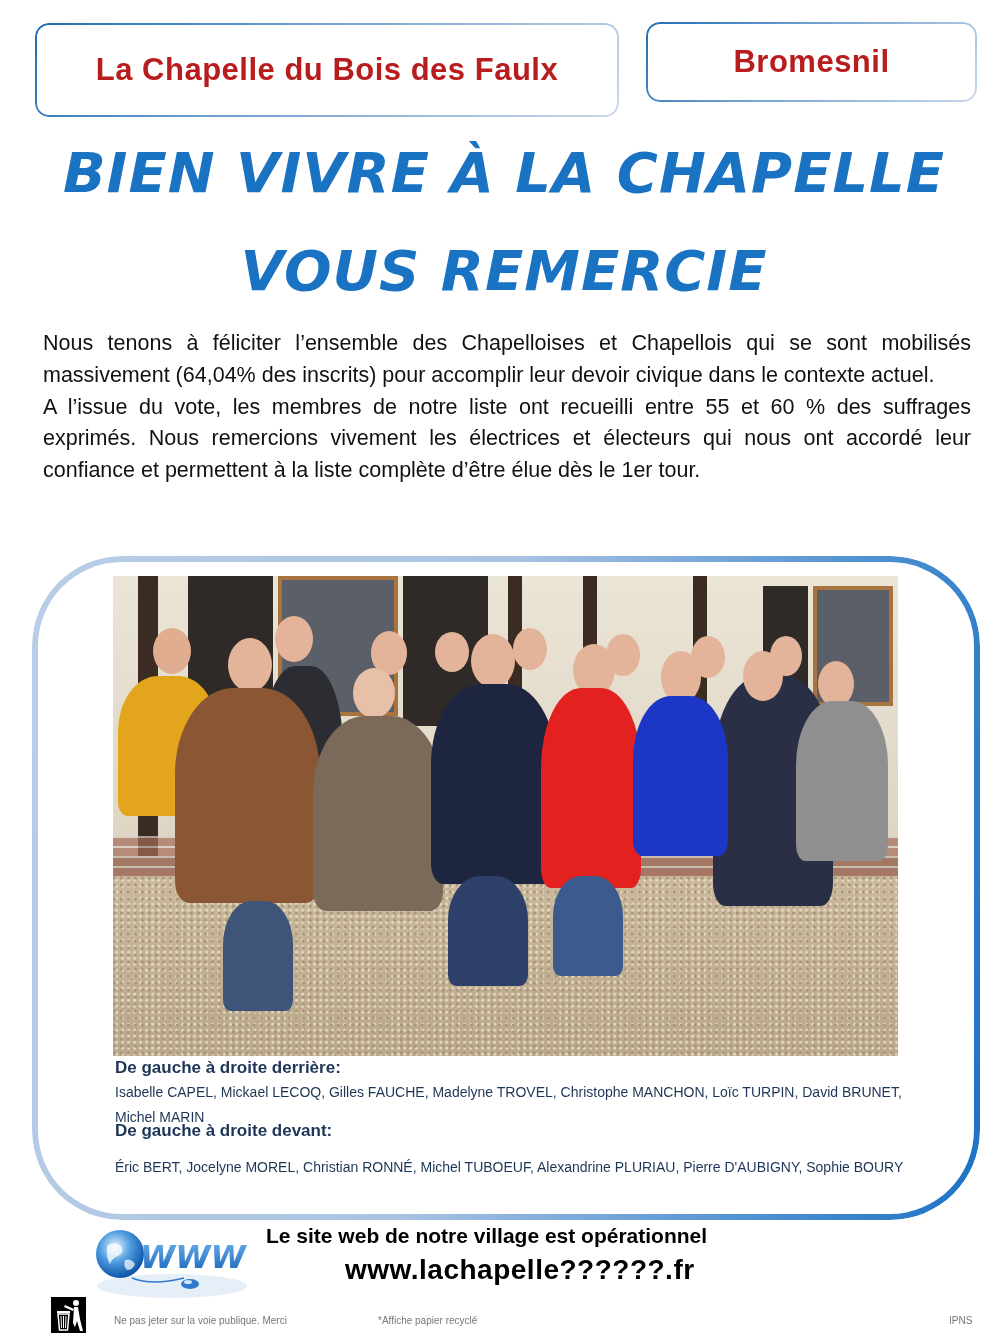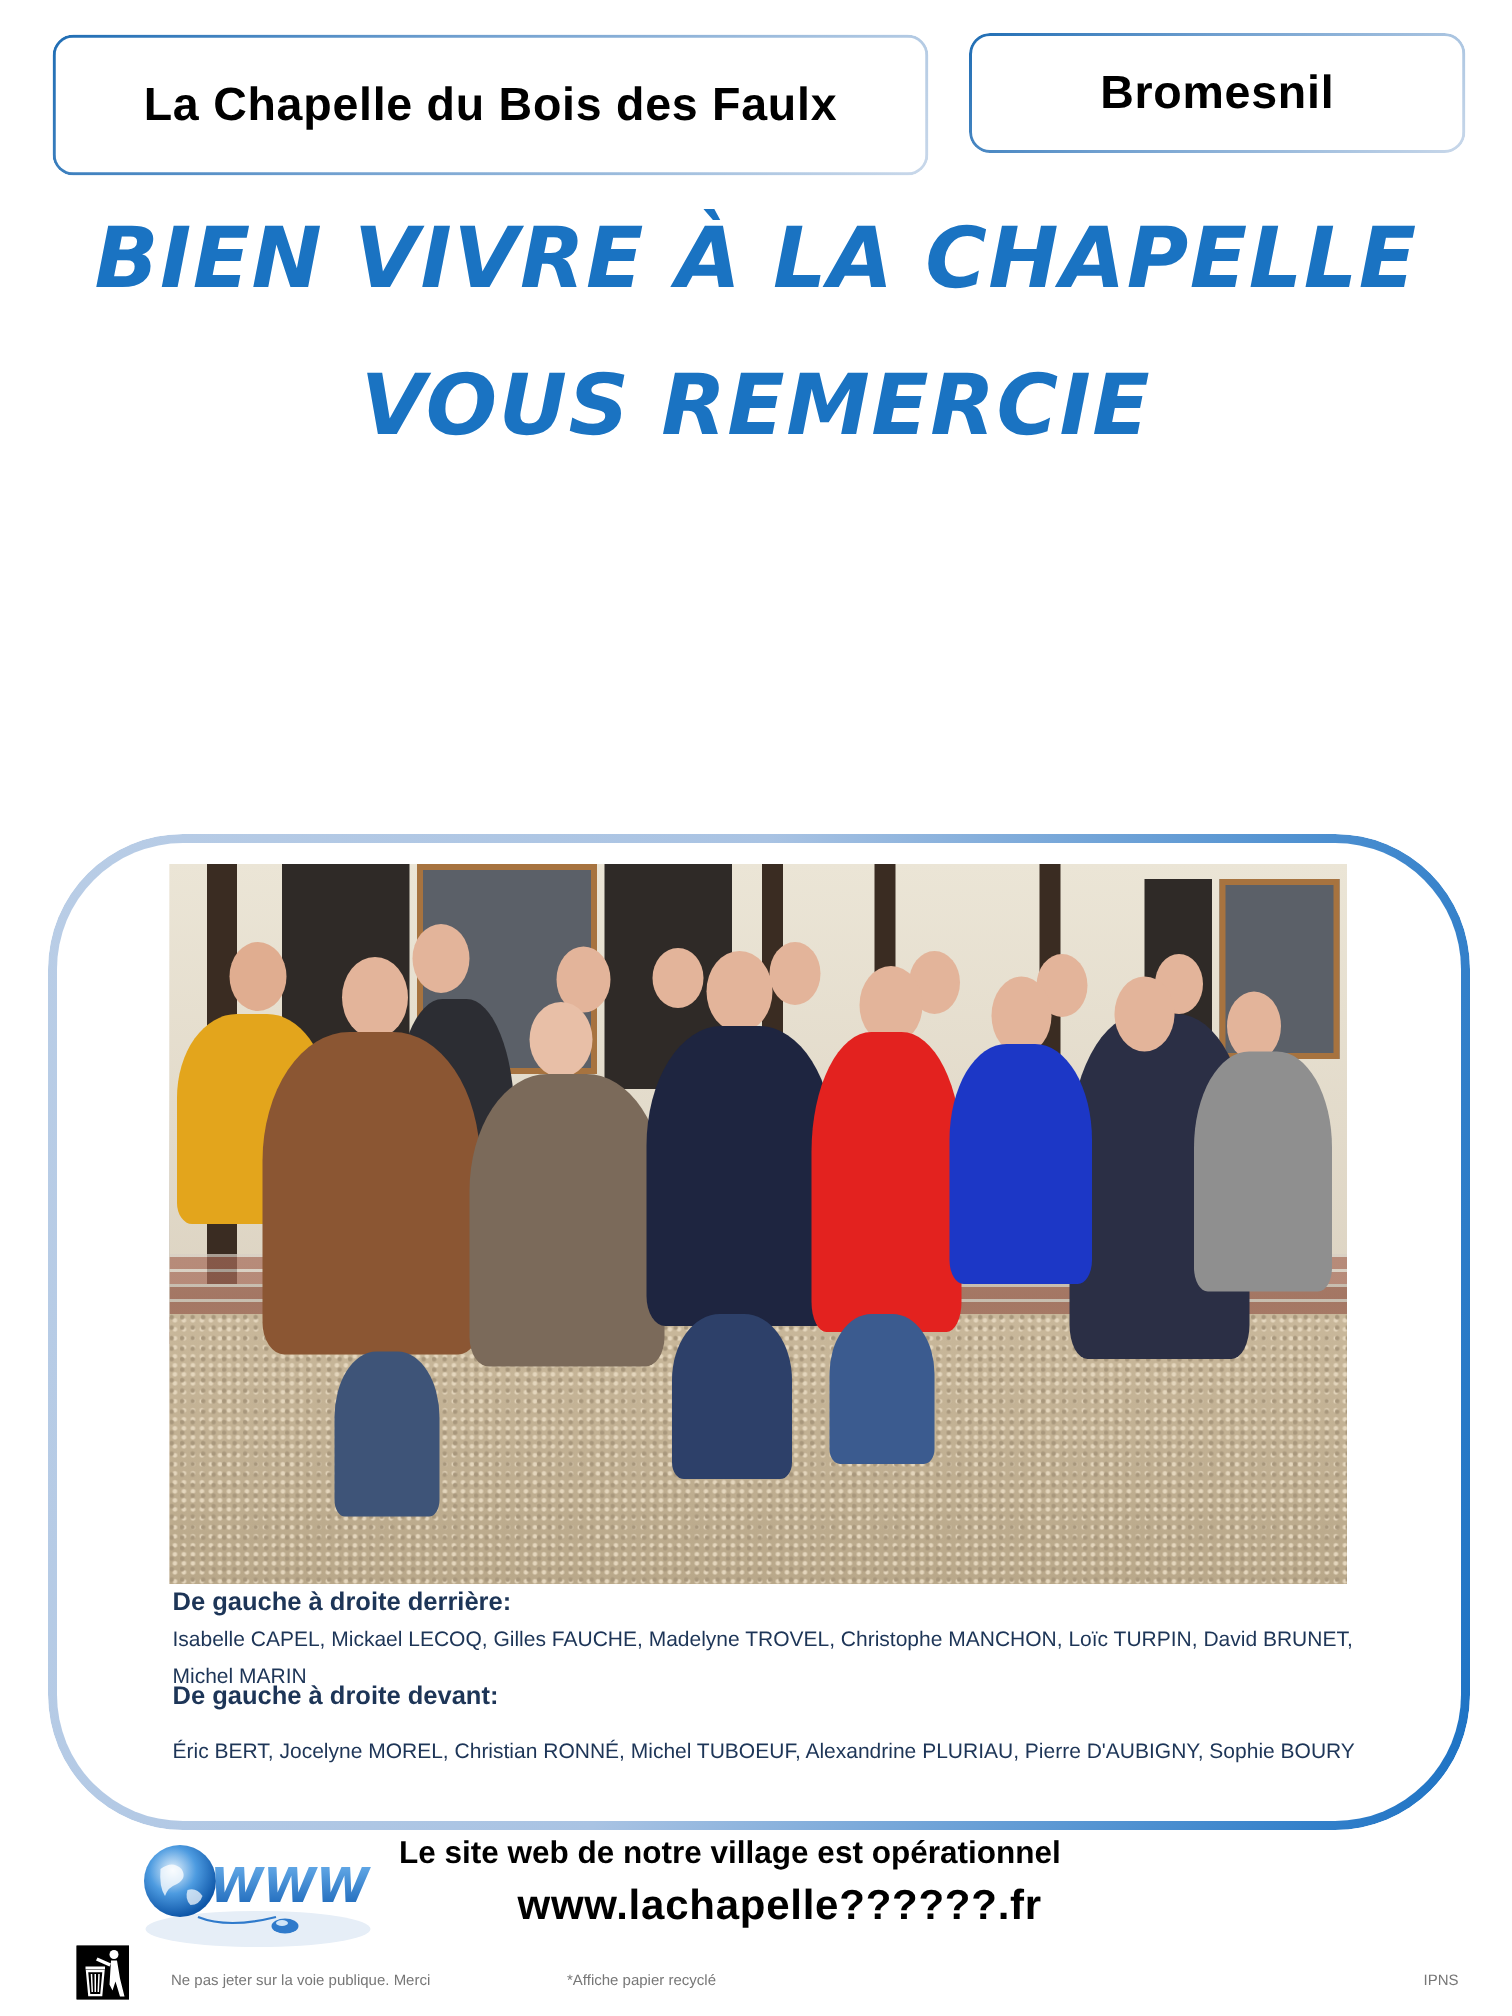--- a/index.html
+++ b/index.html
@@ -4,21 +4,21 @@
 <style>
   * { box-sizing: border-box; margin: 0; padding: 0; }
   html, body { width: 1008px; height: 1344px; background: #ffffff; overflow: hidden; }
   body { position: relative; font-family: "Liberation Sans", sans-serif; color: #000; }
 
   
   .hbox {
     position: absolute; background: #fff;
     border-radius: 14px;
     display: flex; align-items: center; justify-content: center;
-    font-family: "Liberation Sans", sans-serif; font-weight: bold; color: #000000;
+    font-family: "Liberation Sans", sans-serif; font-weight: bold; color: #b91c1c;
   }
   .hbox::before {
     content: ""; position: absolute; inset: 0; border-radius: 14px; padding: 2px;
     background: linear-gradient(135deg, #1f6db4 0%, #6f9fcf 40%, #c9d8ea 100%);
     -webkit-mask: linear-gradient(#000 0 0) content-box, linear-gradient(#000 0 0);
     -webkit-mask-composite: xor; mask-composite: exclude;
   }
   #box-left { left: 35px; top: 23px; width: 584px; height: 94px; font-size: 31px; letter-spacing: 0.5px; }
   #box-right { left: 646px; top: 22px; width: 331px; height: 80px; font-size: 31px; letter-spacing: 0.5px; }
 
@@ -100,20 +100,22 @@
   <span style="position:relative">La Chapelle du Bois des Faulx</span>
 </div>
 <div id="box-right" class="hbox">
   <span style="position:relative">Bromesnil</span>
 </div>
 
 <div id="headline-1" class="headline">BIEN VIVRE À LA CHAPELLE</div>
 <div id="headline-2" class="headline">VOUS REMERCIE</div>
 
 <div class="intro">
+  <p class="last">Nous tenons à féliciter l’ensemble des Chapelloises et Chapellois qui se sont mobilisés massivement (64,04% des inscrits) pour accomplir leur devoir civique dans le contexte actuel.</p>
+  <p class="last">A l’issue du vote, les membres de notre liste ont recueilli entre 55 et 60 % des suffrages exprimés. Nous remercions vivement les électrices et électeurs qui nous ont accordé leur confiance et  permettent à la liste complète d’être élue dès le 1er tour.</p>
 </div>
 
 <div id="photo-frame"></div>
 
 <div id="photo">
   <div class="wall"></div>
   <div class="beam" style="left:25px;width:20px"></div>
   <div class="shutter" style="left:75px;width:85px;height:150px"></div>
   <div class="window" style="left:165px;width:120px;height:140px;top:0"></div>
   <div class="shutter" style="left:290px;width:85px;height:150px"></div>

